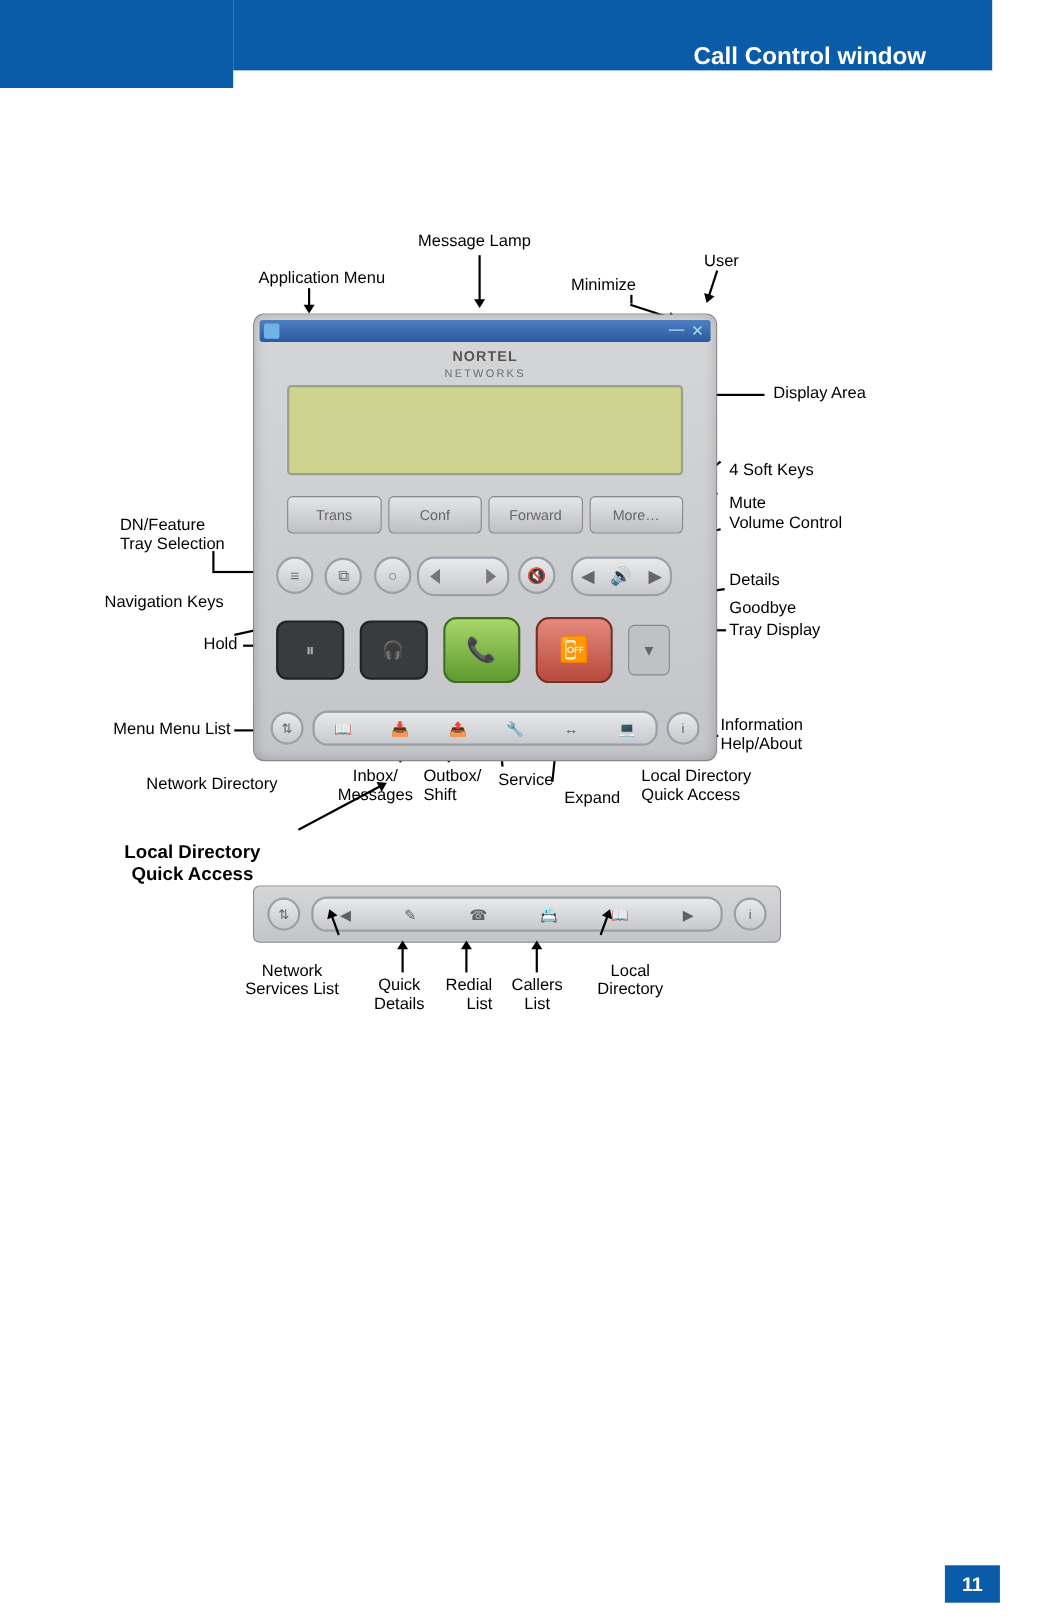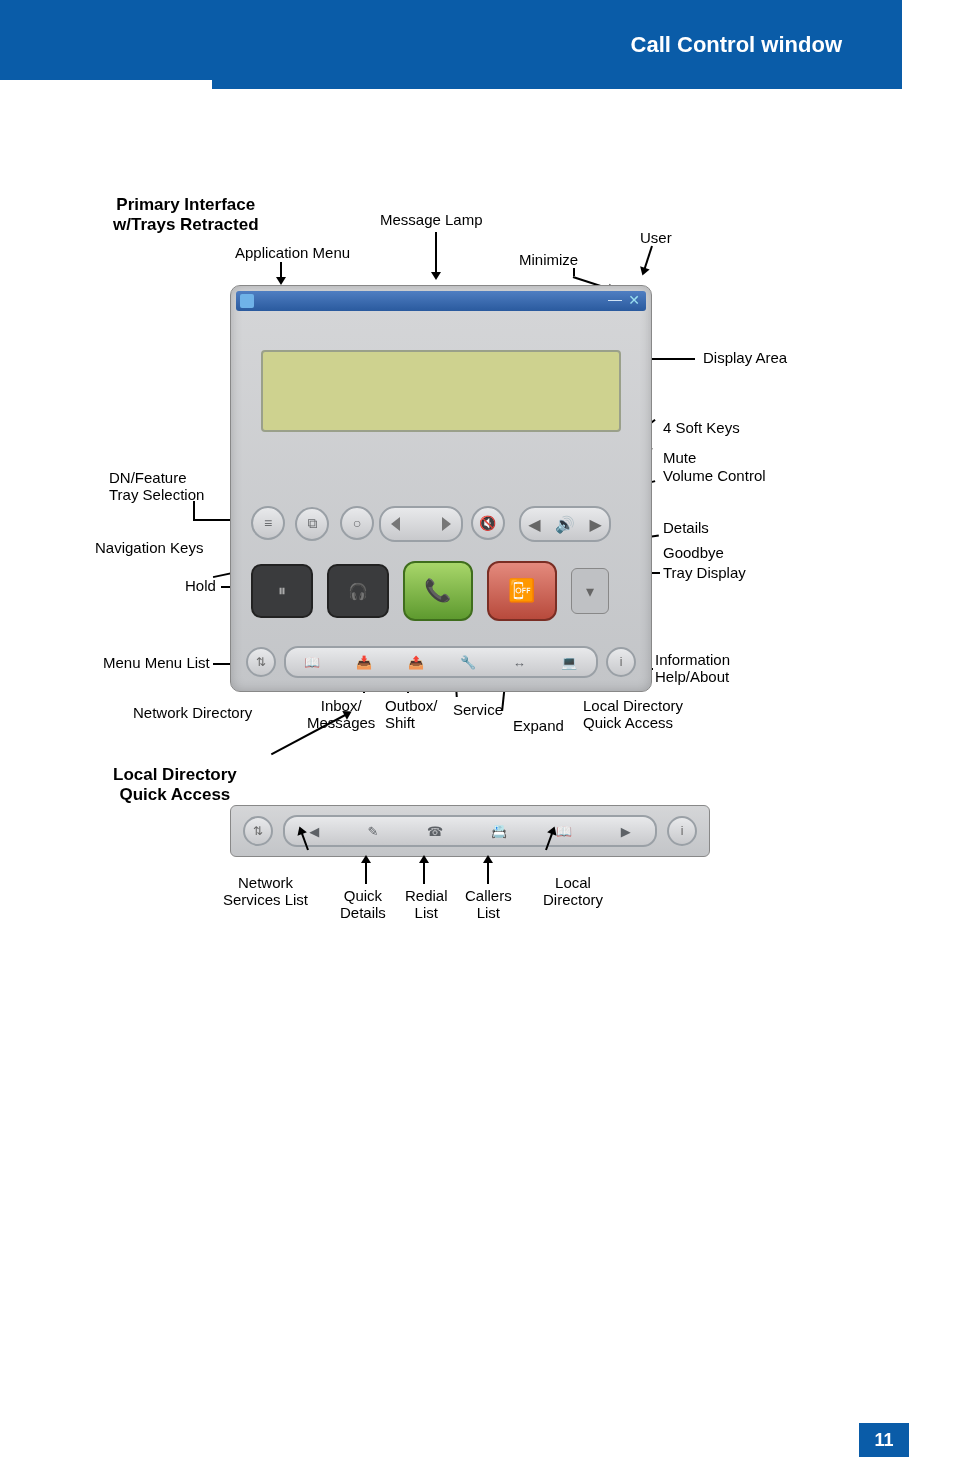--- a/index.html
+++ b/index.html
@@ -1,17 +1,17 @@
 <!DOCTYPE html>
 <html><head>
 <meta charset="utf-8">
 <style>
   body{margin:0;font-family:Arial,Helvetica,sans-serif;background:#fff;color:#000;width:954px}
   .sidebar-blue{position:absolute;left:0;top:0;width:212px;height:80px;background:#0a5ca8}
-  .header-blue{position:absolute;left:212px;top:0;width:690px;height:89px;background:#0a5ca8;display:flex;align-items:center;justify-content:flex-end;padding-right:60px;box-sizing:border-box}
+  .header-blue{position:absolute;left:212px;top:0;width:690px;height:64px;background:#0a5ca8;display:flex;align-items:flex-end;justify-content:flex-end;padding-right:60px;box-sizing:border-box}
   .header-title{color:#fff;font-weight:bold;font-size:22px}
   .figtitle{position:absolute;left:55px;top:120px;font-weight:bold;font-size:22px;color:#000}
   .fig{position:absolute;left:55px;top:170px;width:840px;height:800px}
   .subtitle{font-weight:bold;font-size:17px;color:#000;position:absolute}
   .label{font-size:15px;color:#000;position:absolute;white-space:pre;line-height:1.1}
   .phone{position:absolute;left:175px;top:115px;width:420px;height:405px;background:linear-gradient(#d5d6d8,#c3c5c8);border:1px solid #888;border-radius:10px;box-shadow:inset 0 0 12px rgba(0,0,0,.2)}
   .titlebar{position:absolute;top:5px;left:5px;right:5px;height:20px;background:linear-gradient(#4f7ec2,#2a5a9e);border-radius:3px}
   .tb-left{position:absolute;left:4px;top:3px;width:14px;height:14px;background:#6fb2e8;border-radius:2px}
   .tb-min{position:absolute;right:24px;top:3px;width:14px;height:14px;color:#cfe3f5;font-size:14px;line-height:10px;text-align:center}
   .tb-exit{position:absolute;right:5px;top:3px;width:14px;height:14px;color:#9be0f0;font-size:14px;line-height:12px;text-align:center}
@@ -56,24 +56,20 @@
 <body>
 
 <div class="page">
   <div class="sidebar-blue"></div>
   <div class="header-blue">
     <span class="header-title">Call Control window</span>
   </div>
 
 
   <div class="fig">
-    <div class="subtitle" style="left:58px;top:25px;text-align:center">
-      <div>Primary Interface</div>
-      <div>w/Trays Retracted</div>
-    </div>
 
     <div class="label" style="left:325px;top:42px">Message Lamp</div>
     <div class="arrow d" style="left:380px;top:62px;height:45px"></div>
 
     <div class="label" style="left:180px;top:75px">Application Menu</div>
     <div class="arrow d" style="left:225px;top:92px;height:20px"></div>
 
     <div class="label" style="left:464px;top:82px">Minimize</div>
     <div class="aline" style="left:518px;top:98px;width:2px;height:8px"></div>
     <div class="arrow r" style="left:518px;top:106px;width:42px;transform:rotate(18deg);transform-origin:left"></div>
@@ -141,21 +137,31 @@
     <div class="label" style="left:528px;top:528px">Local Directory
 Quick Access</div>
     <div class="arrow d" style="left:488px;top:505px;height:22px;transform:rotate(200deg);transform-origin:top"></div>
 
     <div class="phone">
       <div class="titlebar">
         <div class="tb-left"></div>
         <div class="tb-min">—</div>
         <div class="tb-exit">✕</div>
       </div>
+      <div class="brand">
+        <b>NORTEL</b><br>
+        <span style="font-size:10px;letter-spacing:2px">NETWORKS</span>
+      </div>
       <div class="screen"></div>
+      <div class="softkeys">
+        <div class="sk">Trans</div>
+        <div class="sk">Conf</div>
+        <div class="sk">Forward</div>
+        <div class="sk">More…</div>
+      </div>
       <div class="row2">
         <span class="circle">≡</span>
         <span class="circle">⧉</span>
         <span class="circle">○</span>
         <div class="nav"></div>
         <span class="circle mute-circ">🔇</span>
         <div class="vol">
             <span>◀</span>
             <span>🔊</span>
             <span>▶</span>
@@ -205,21 +211,21 @@
     </div>
 
     <div class="label" style="left:168px;top:705px;text-align:center">Network
 Services List</div>
     <div class="arrow d" style="left:252px;top:680px;height:22px;transform:rotate(160deg);transform-origin:top"></div>
 
     <div class="label" style="left:285px;top:718px;text-align:center">Quick
 Details</div>
     <div class="arrow d" style="left:310px;top:688px;height:26px;transform:rotate(180deg)"></div>
 
-    <div class="label" style="left:350px;top:718px;text-align:center">Redial
+    <div class="label" style="left:350px;top:718px;text-align:right">Redial
 List</div>
     <div class="arrow d" style="left:368px;top:688px;height:26px;transform:rotate(180deg)"></div>
 
     <div class="label" style="left:410px;top:718px;text-align:center">Callers
 List</div>
     <div class="arrow d" style="left:432px;top:688px;height:26px;transform:rotate(180deg)"></div>
 
     <div class="label" style="left:488px;top:705px;text-align:center">Local
 Directory</div>
     <div class="arrow d" style="left:490px;top:680px;height:22px;transform:rotate(200deg);transform-origin:top"></div>

